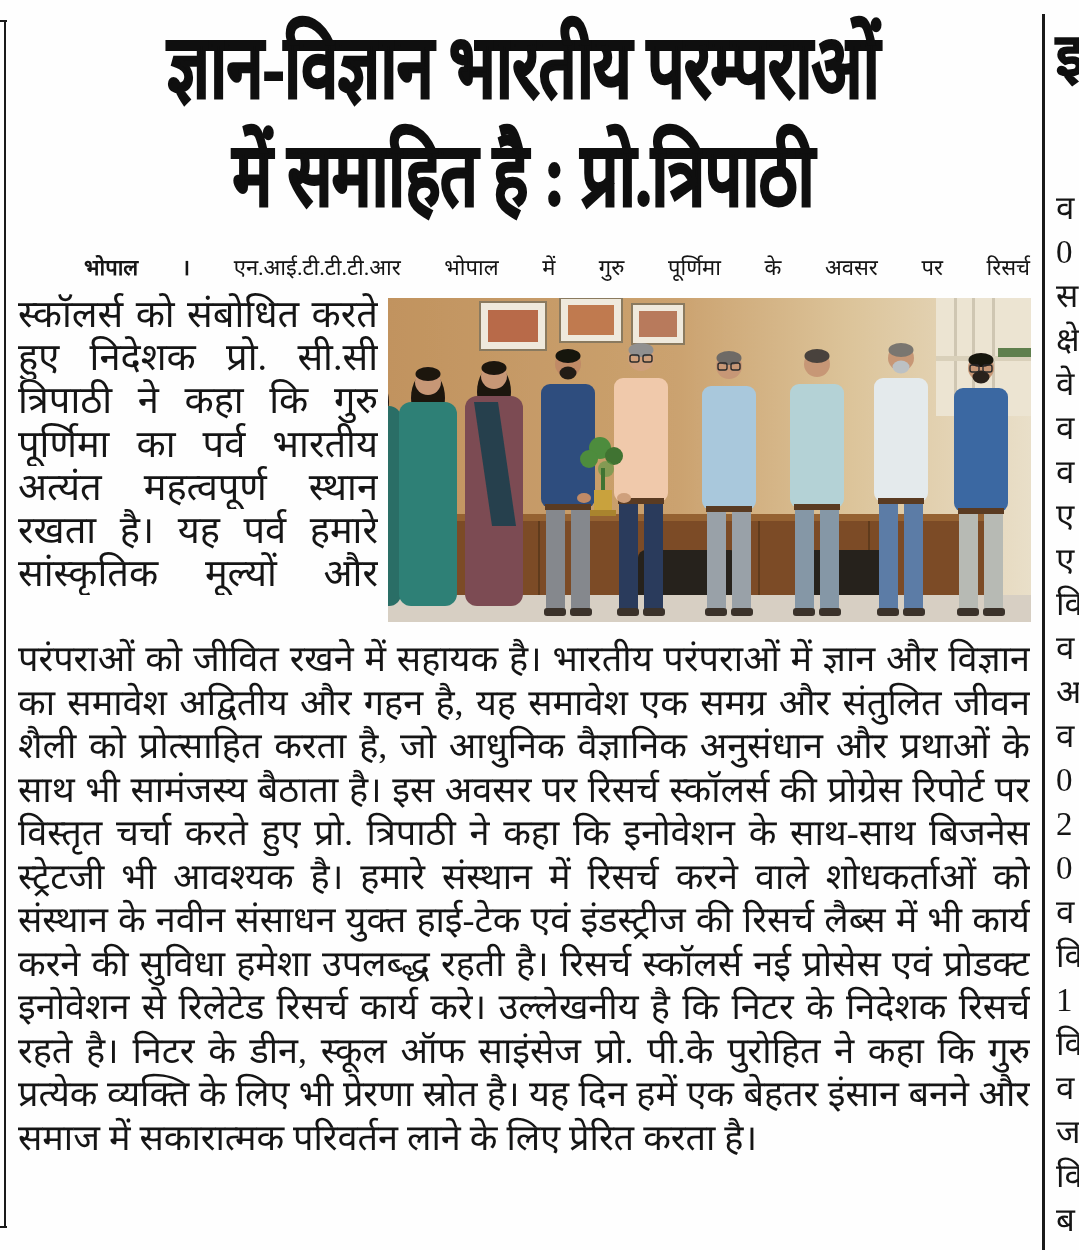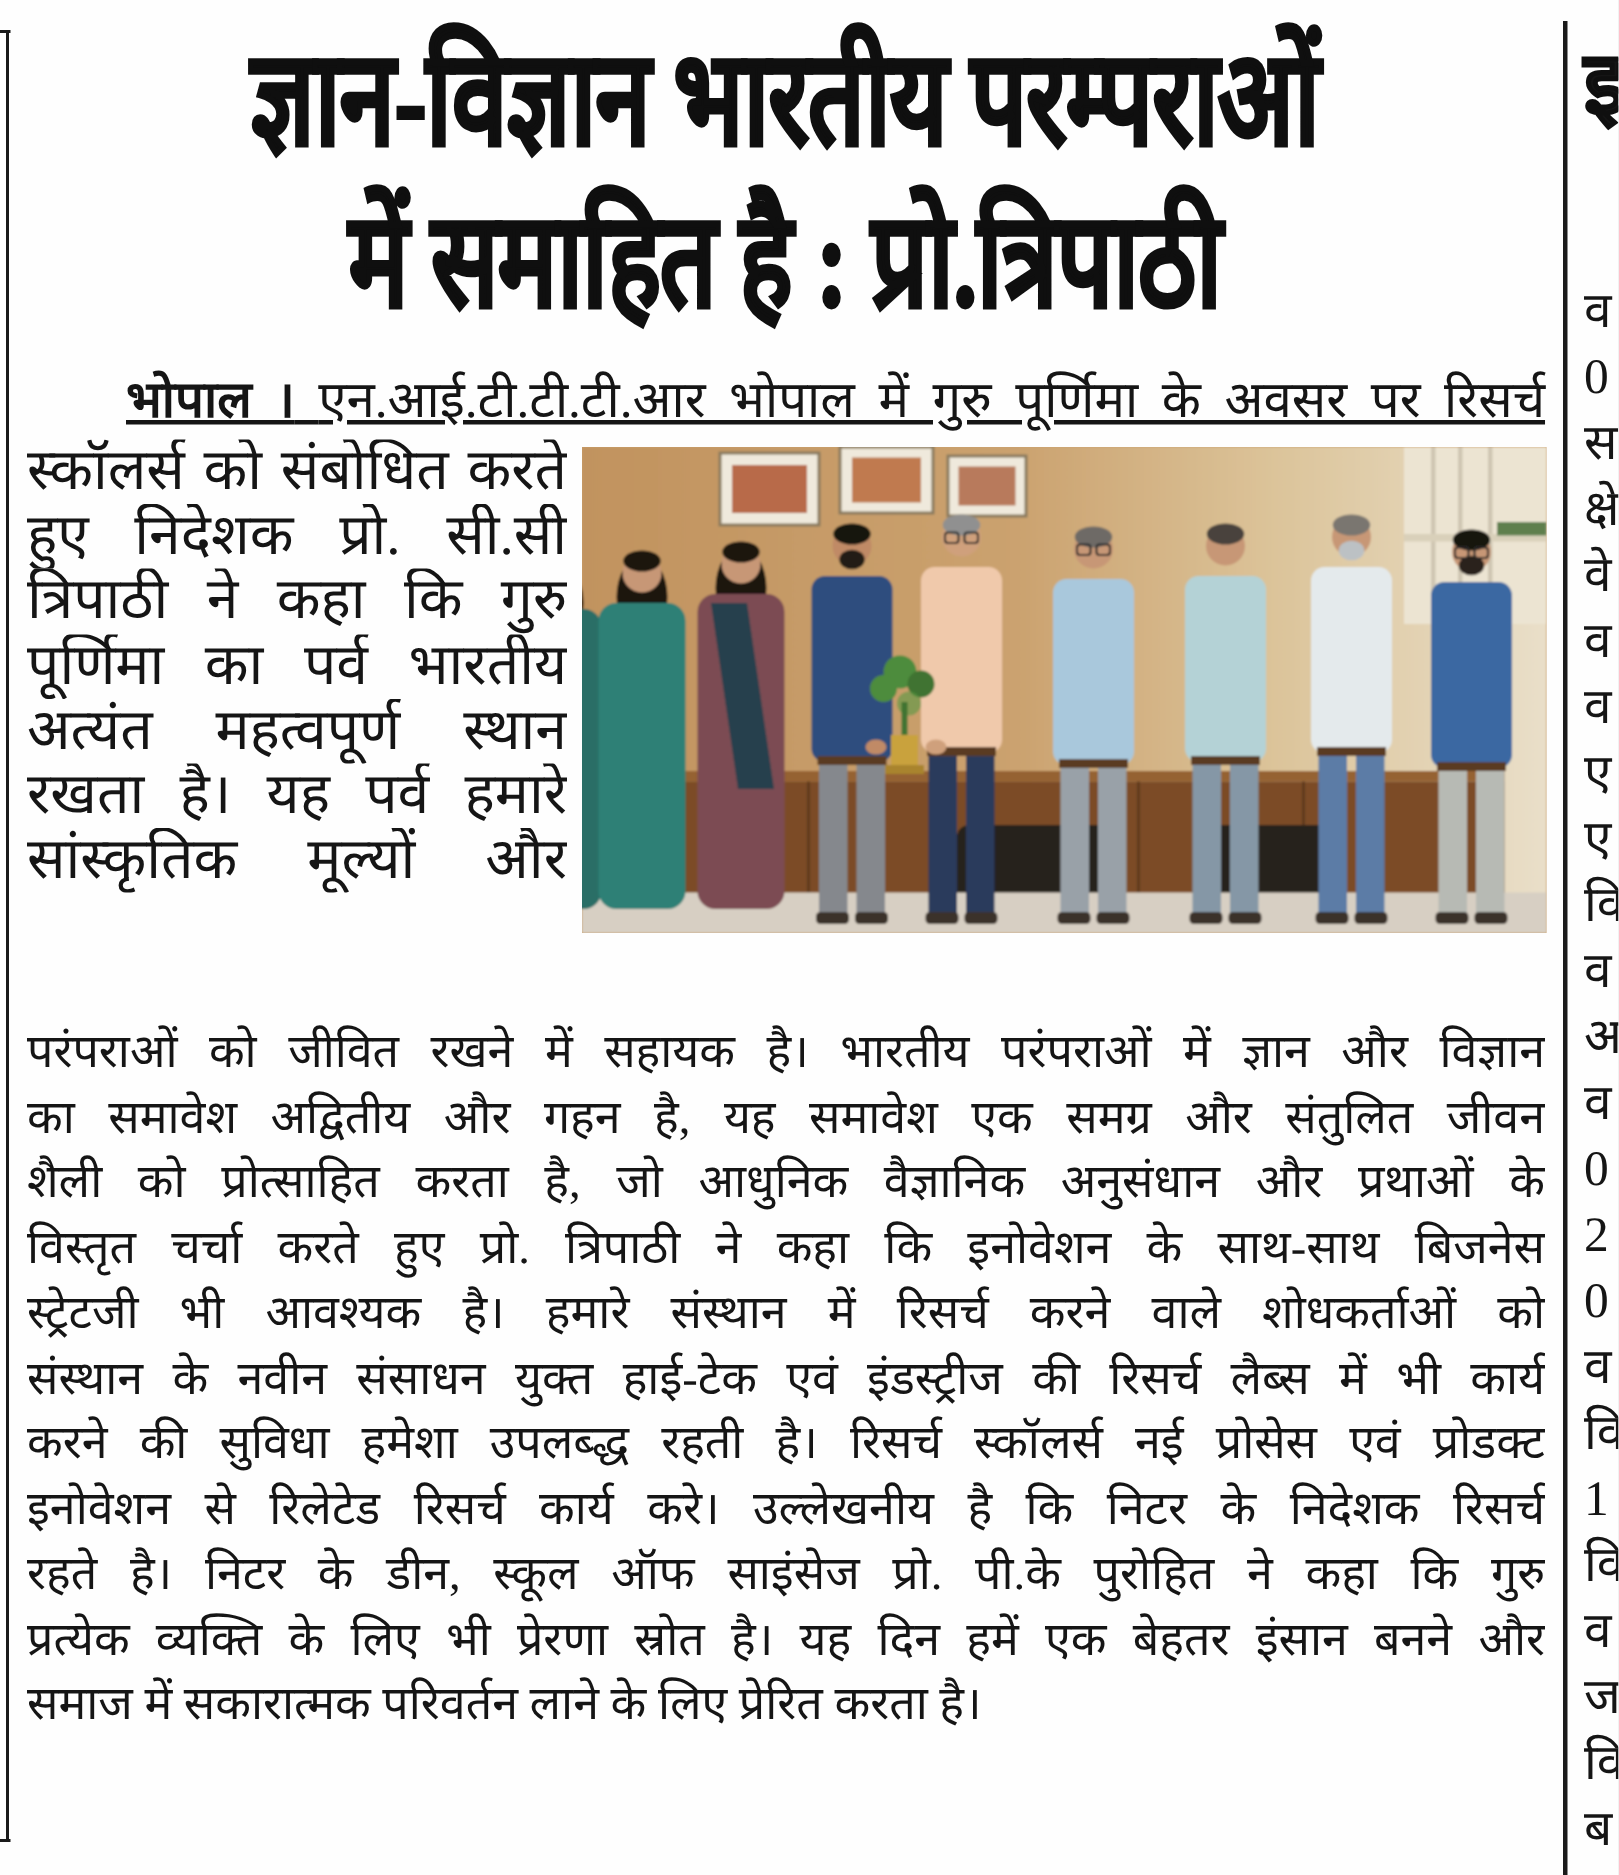--- a/index.html
+++ b/index.html
@@ -23,33 +23,33 @@
     transform:scaleX(0.757);transform-origin:0 0;
     margin:0;text-align:center;
     font-size:88px;line-height:108px;font-weight:800;
     letter-spacing:-1px;color:#0f0f0f;
     -webkit-text-stroke:2px #0f0f0f;
   }
   .headline .hl{display:block;white-space:nowrap;}
 
   .dateline{
     position:absolute;left:18px;top:246px;width:1012px;margin:0;
-    font-size:34px;line-height:44px;
+    font-size:22px;line-height:44px;
     text-align:justify;text-align-last:justify;
-    text-indent:66px;white-space:nowrap;text-decoration:underline;
+    text-indent:66px;white-space:nowrap;
   }
   .dateline b{font-weight:700;}
 
   .left-col{
     position:absolute;left:18px;top:293px;width:360px;
     font-size:38px;line-height:43.2px;
   }
   .body-block{
     position:absolute;left:18px;top:638px;width:1012px;
-    font-size:31px;line-height:43.5px;margin-top:41px;
+    font-size:36px;line-height:43.5px;
   }
   .jline{
     text-align:justify;text-align-last:justify;
     max-height:43.5px;overflow:hidden;
   }
   .left-col .jline{max-height:43.2px;}
   .jline.no-just{text-align-last:left;}
 
   .photo{position:absolute;left:388px;top:298px;width:643px;height:324px;background:#c9a06e;}
   .photo svg{display:block;}
@@ -239,20 +239,21 @@
           <ellipse cx="236" cy="200" rx="7" ry="5" fill="#cfa07c"></ellipse>
         </g>
       </g>
     </svg>
   </div>
 
   <div class="body-block" id="body-block">
       <div class="jline">परंपराओं को जीवित रखने में सहायक है। भारतीय परंपराओं में ज्ञान और विज्ञान</div>
       <div class="jline">का समावेश अद्वितीय और गहन है, यह समावेश एक समग्र और संतुलित जीवन</div>
       <div class="jline">शैली को प्रोत्साहित करता है, जो आधुनिक वैज्ञानिक अनुसंधान और प्रथाओं के</div>
+      <div class="jline">साथ भी सामंजस्य बैठाता है। इस अवसर पर रिसर्च स्कॉलर्स की प्रोग्रेस रिपोर्ट पर</div>
       <div class="jline">विस्तृत चर्चा करते हुए प्रो. त्रिपाठी ने कहा कि इनोवेशन के साथ-साथ बिजनेस</div>
       <div class="jline">स्ट्रेटजी भी आवश्यक है। हमारे संस्थान में रिसर्च करने वाले शोधकर्ताओं को</div>
       <div class="jline">संस्थान के नवीन संसाधन युक्त हाई-टेक एवं इंडस्ट्रीज की रिसर्च लैब्स में भी कार्य</div>
       <div class="jline">करने की सुविधा हमेशा उपलब्द्ध रहती है। रिसर्च स्कॉलर्स नई प्रोसेस एवं प्रोडक्ट</div>
       <div class="jline">इनोवेशन से रिलेटेड रिसर्च कार्य करे। उल्लेखनीय है कि निटर के निदेशक रिसर्च</div>
       <div class="jline">रहते है। निटर के डीन, स्कूल ऑफ साइंसेज प्रो. पी.के पुरोहित ने कहा कि गुरु</div>
       <div class="jline">प्रत्येक व्यक्ति के लिए भी प्रेरणा स्रोत है। यह दिन हमें एक बेहतर इंसान बनने और</div>
       <div class="jline no-just">समाज में सकारात्मक परिवर्तन लाने के लिए प्रेरित करता है।</div>
     </div>
 

